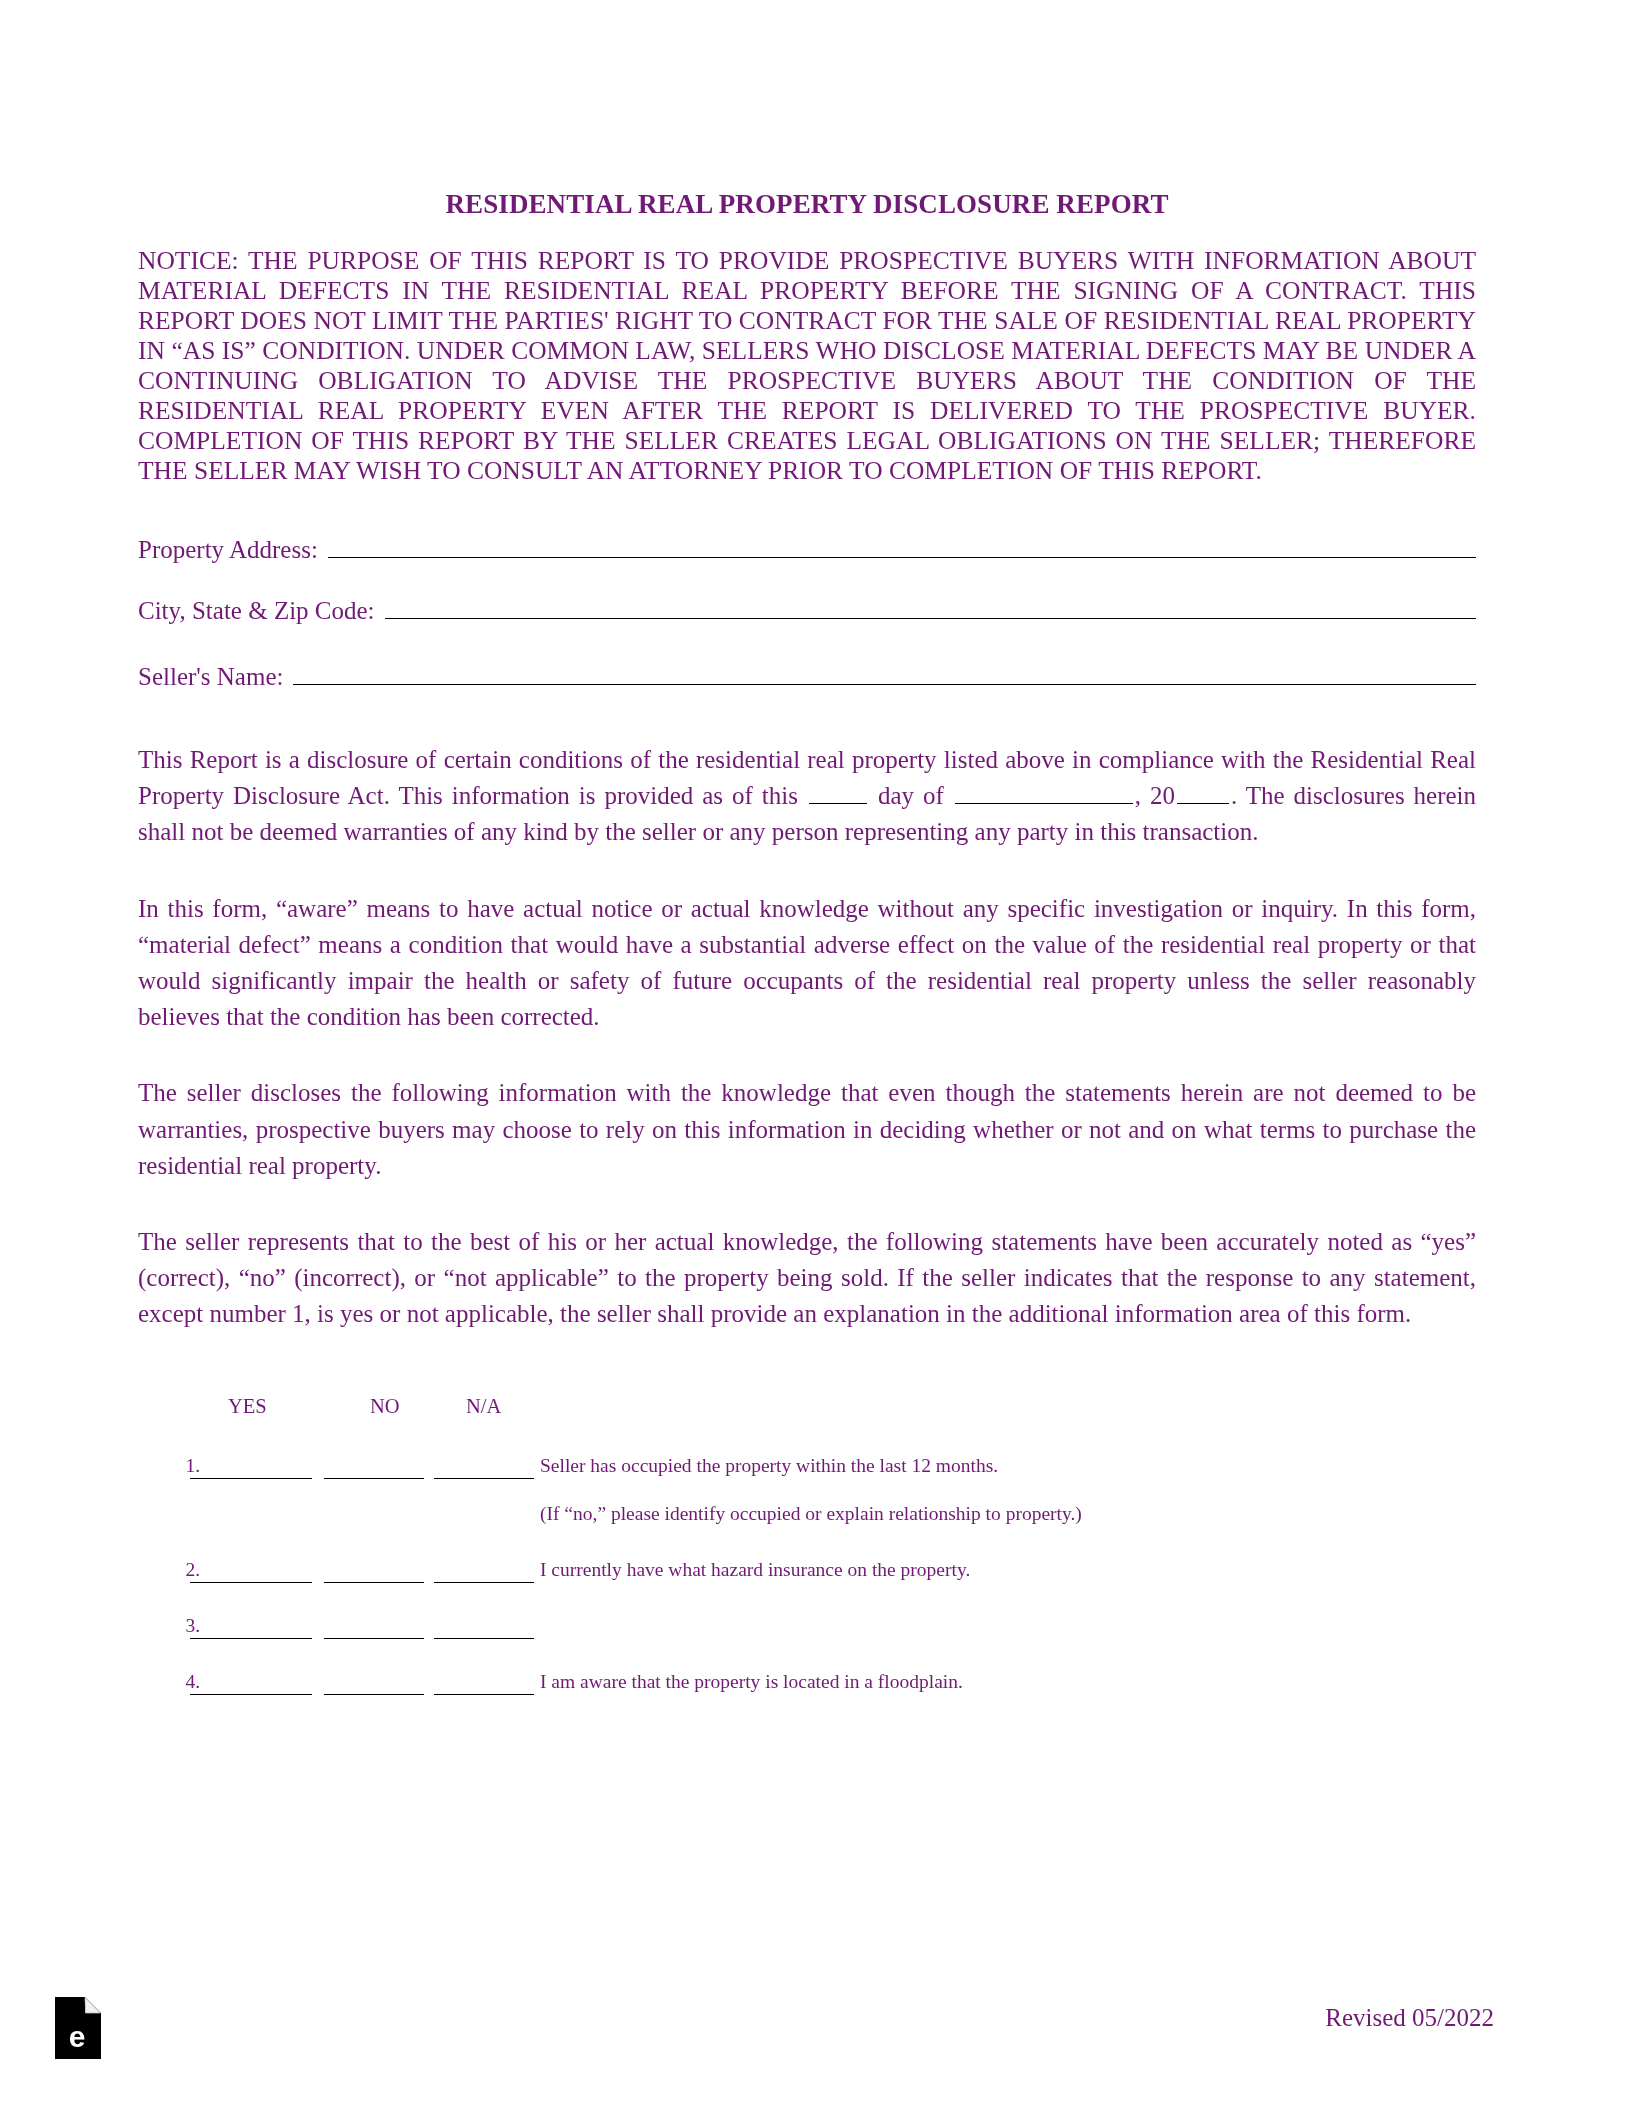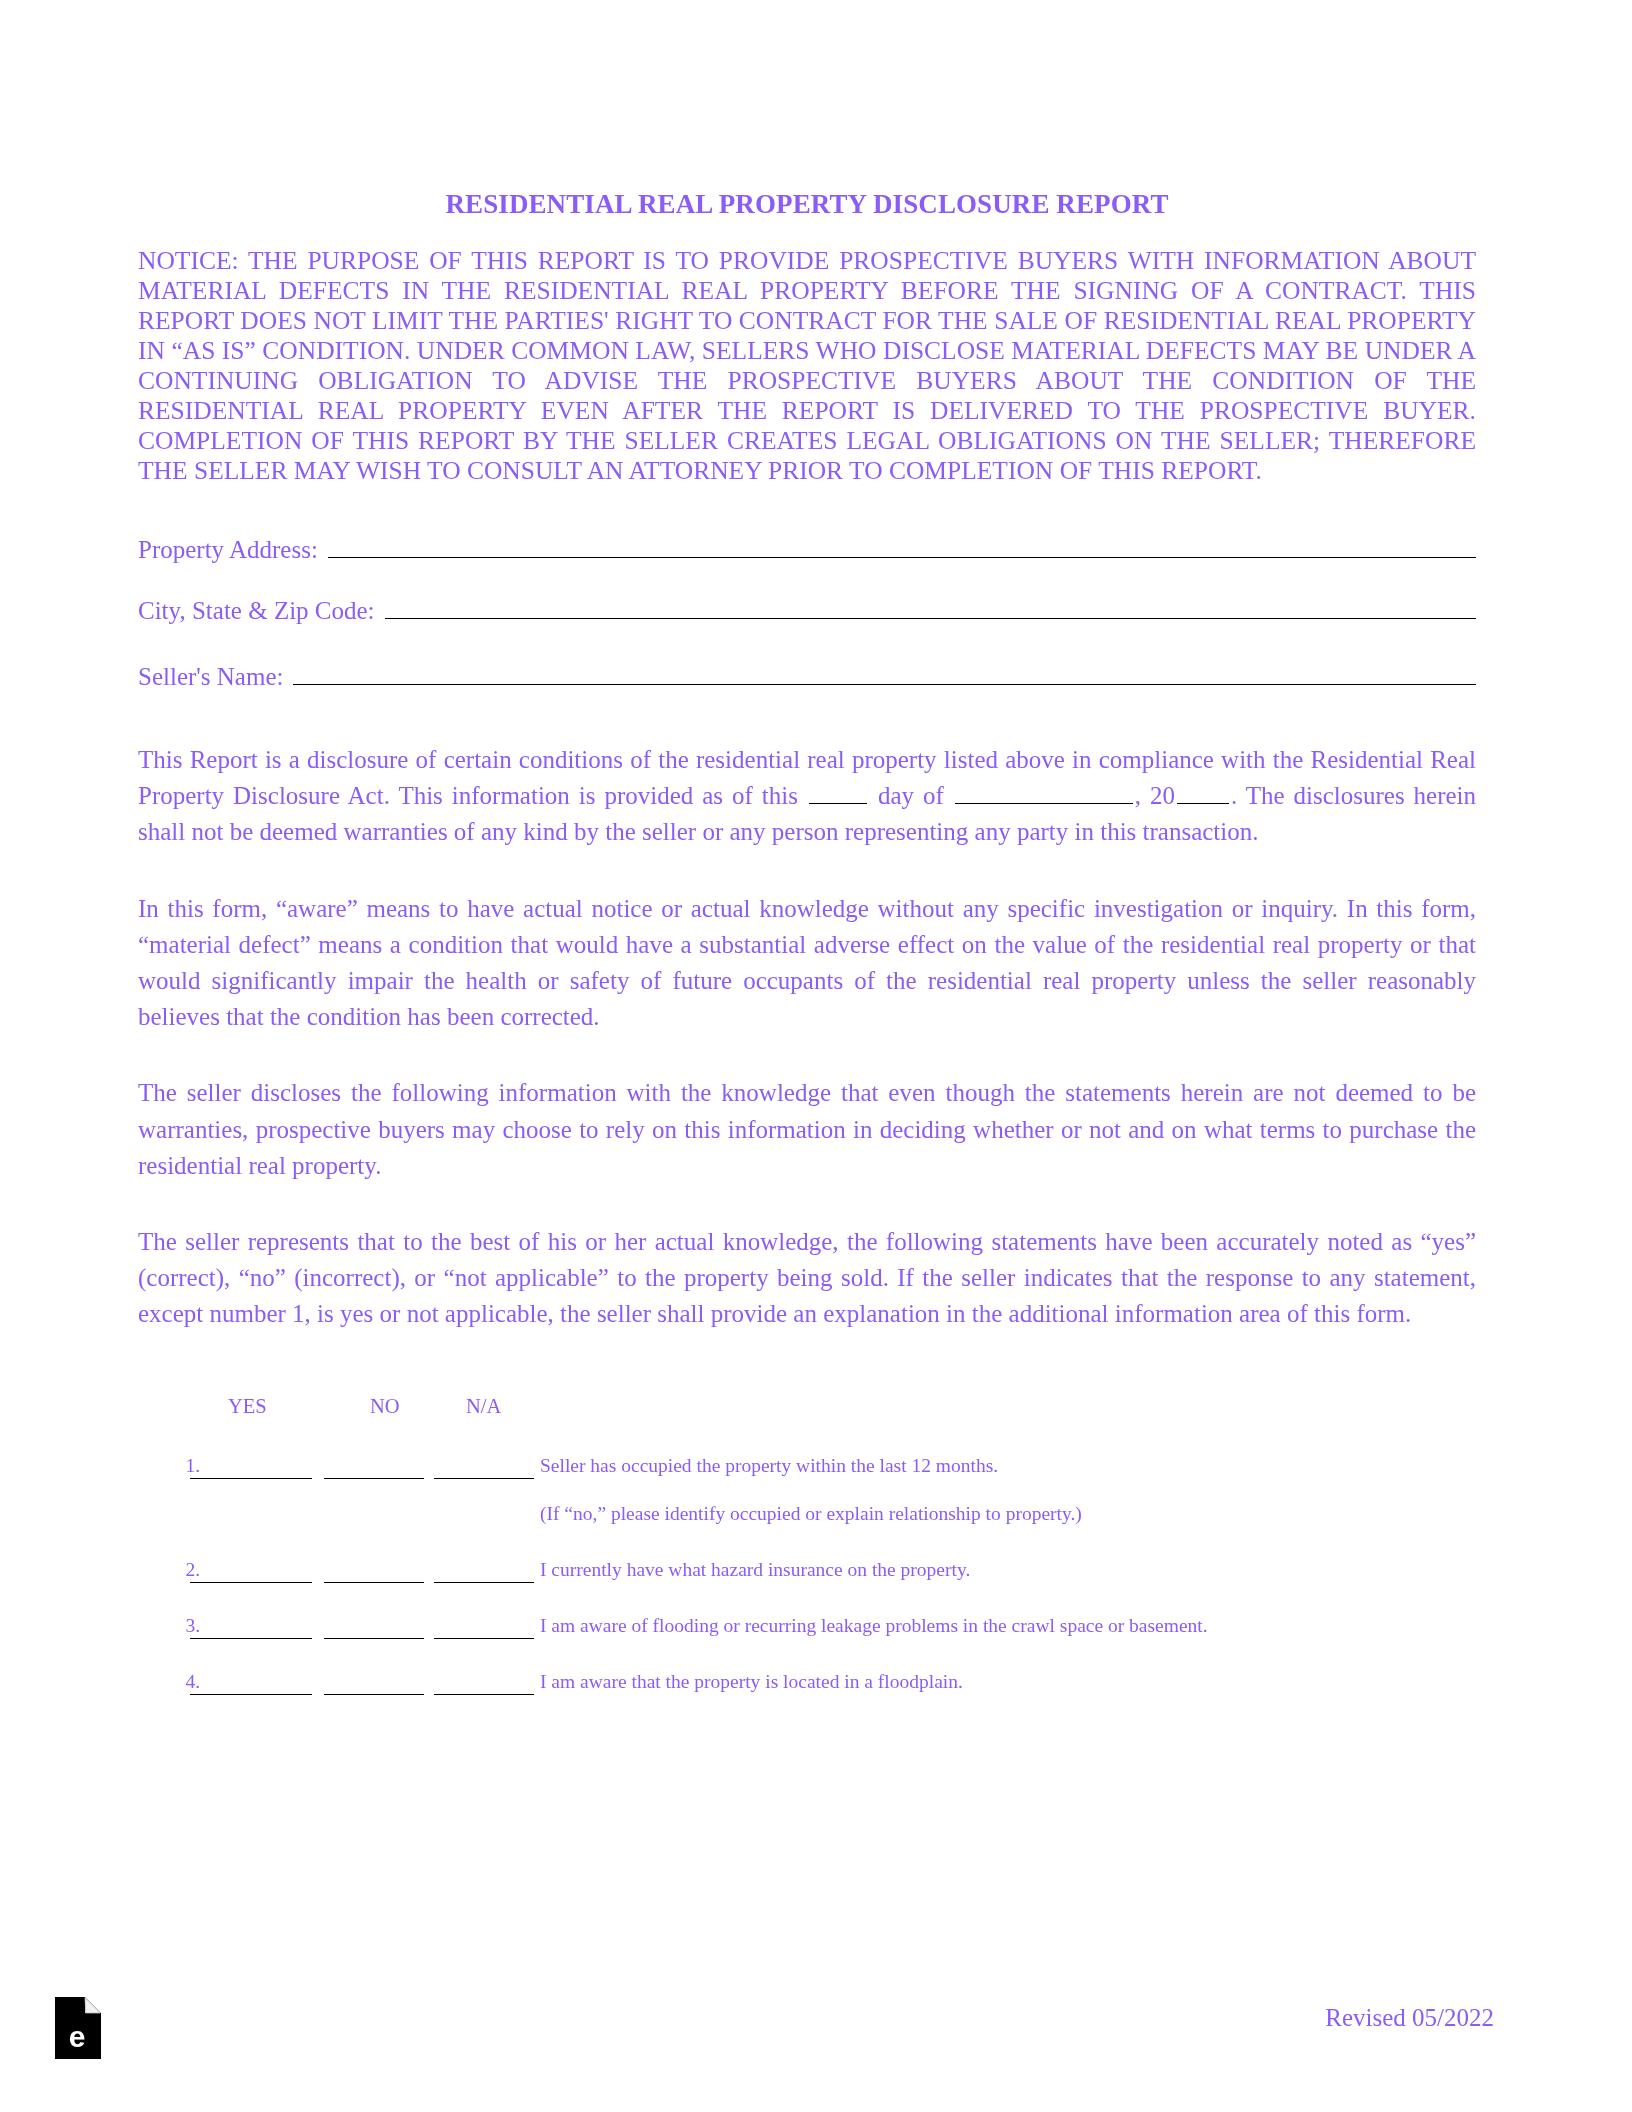--- a/index.html
+++ b/index.html
@@ -6,21 +6,21 @@
     margin: 0;
     padding: 0;
     background: #ffffff;
   }
   .page {
     position: relative;
     width: 1632px;
     height: 2112px;
     background: #ffffff;
     font-family: "Liberation Serif", "DejaVu Serif", serif;
-    color: #8b5cf6;
+    color: #701a75;
     box-sizing: border-box;
     overflow: hidden;
   }
   .content {
     position: absolute;
     left: 138px;
     top: 0;
     width: 1338px;
   }
 
@@ -225,21 +225,20 @@
         <span class="qa-rule rule-no"></span>
         <span class="qa-rule rule-na"></span>
         <span class="qa-text">I currently have what hazard insurance on the property.</span>
       </div>
 
       <div class="qa-row">
         <span class="qa-num">3.</span>
         <span class="qa-rule rule-yes"></span>
         <span class="qa-rule rule-no"></span>
         <span class="qa-rule rule-na"></span>
-        <span class="qa-text">I am aware of flooding or recurring leakage problems in the crawl space or basement.</span>
       </div>
 
       <div class="qa-row">
         <span class="qa-num">4.</span>
         <span class="qa-rule rule-yes"></span>
         <span class="qa-rule rule-no"></span>
         <span class="qa-rule rule-na"></span>
         <span class="qa-text">I am aware that the property is located in a floodplain.</span>
       </div>
 

